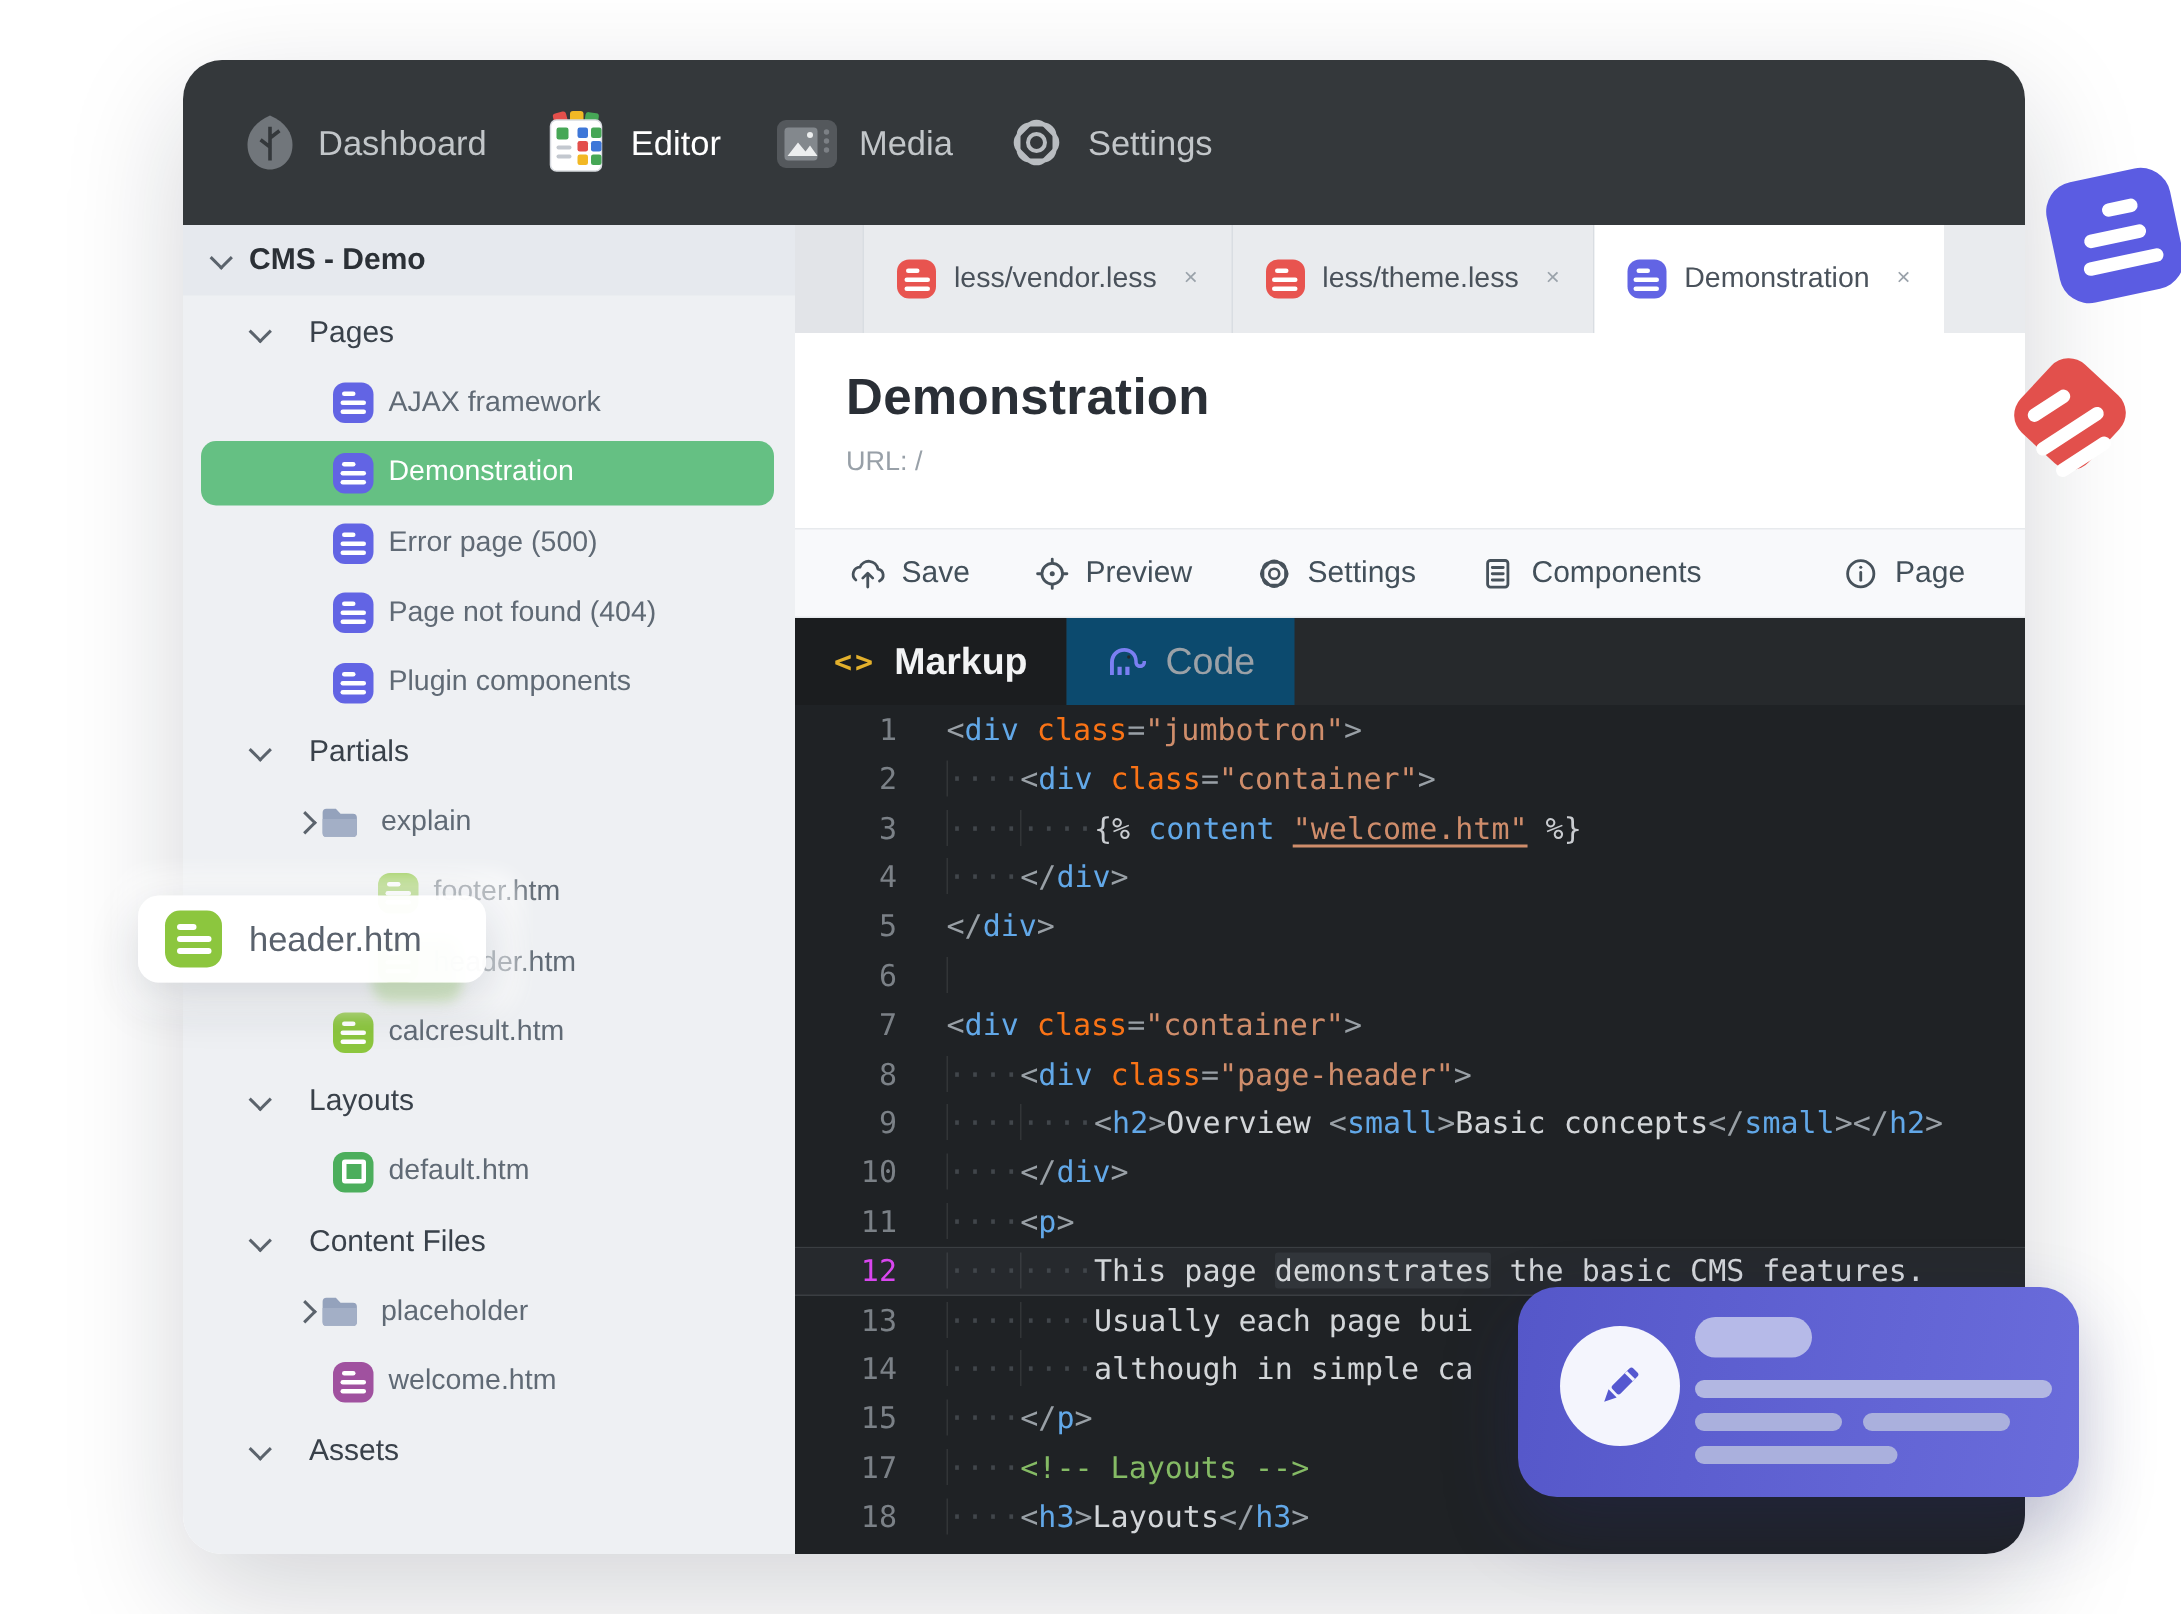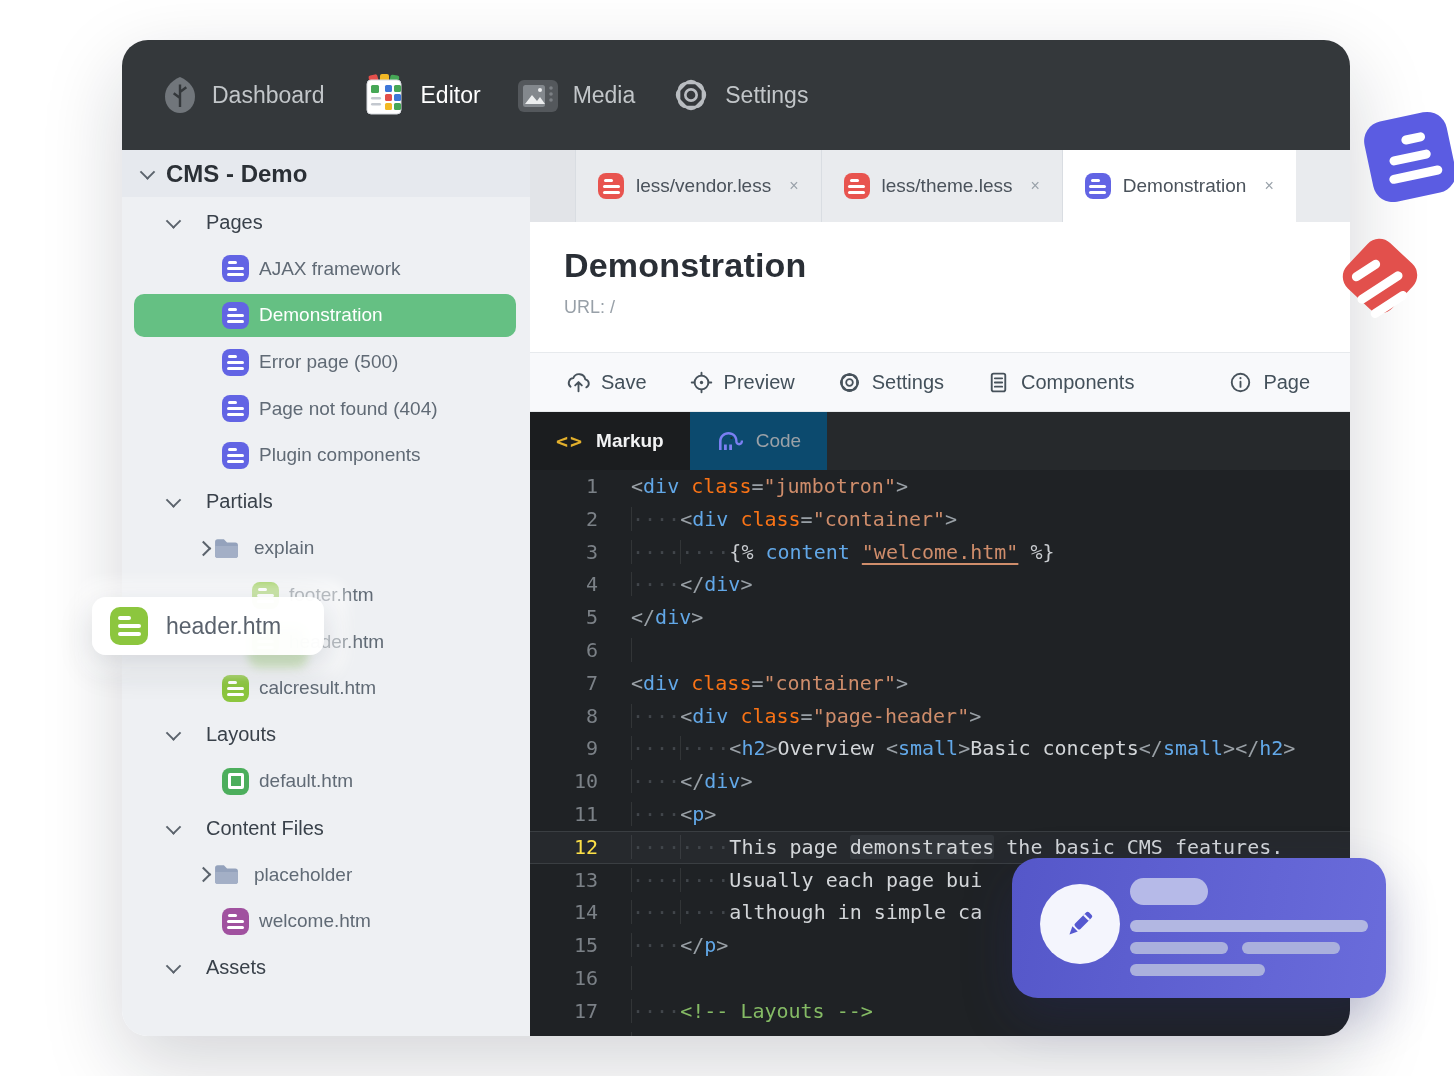--- a/index.html
+++ b/index.html
@@ -14,21 +14,21 @@
   .topnav{height:110px;background:#34383b;display:flex;align-items:center;padding-left:40px;gap:36px;flex:none;}
   .nav-item{display:flex;align-items:center;gap:14px;cursor:pointer;}
   .nav-item .lbl{font-size:23px;color:#c2c6c9;}
   .nav-item.active .lbl{color:#fff;}
   .nav-logo{display:flex;align-items:center;}
 
   
   .content{flex:1;display:flex;min-height:0;}
   .sidebar{width:408px;flex:none;background:#eef0f3;display:flex;flex-direction:column;overflow:hidden;}
   .side-root{height:47px;flex:none;background:#e6e9ee;display:flex;align-items:center;padding-left:20px;gap:13px;
-    font-size:24px;color:#2b3036;font-weight:600;}
+    font-size:20px;color:#2b3036;font-weight:600;}
   .tree{flex:1;overflow:hidden;padding-top:2px;}
   .trow{height:46.6px;display:flex;align-items:center;font-size:19px;color:#606a75;position:relative;}
   .trow .lbl{margin-left:10px;white-space:nowrap;}
   .trow.section{padding-left:46px;gap:3px;}
   .trow.section .lbl{font-size:20px;color:#39414a;margin-left:24px;}
   .trow.folder{padding-left:76px;gap:4px;}
   .trow.item{padding-left:100px;}
   .trow.item.d2{padding-left:130px;}
   .trow.selected .pill{position:absolute;left:12px;right:14px;top:2px;bottom:2px;background:#65c083;border-radius:10px;}
   .trow.selected .lbl{color:#fff;}
@@ -64,33 +64,33 @@
 
   .toolbar{height:60px;flex:none;background:#f8f9fb;border-top:1px solid #e7eaed;border-bottom:1px solid #e7eaed;
     display:flex;align-items:center;padding:0 30px 0 36px;box-sizing:border-box;}
   .tbtn{display:flex;align-items:center;gap:10px;font-size:20px;color:#43505a;cursor:pointer;margin-right:42px;}
   .tbtn:last-child{margin-right:0;}
   .tb-spring{flex:1;}
   .tb-div{width:1px;align-self:stretch;background:#e2e5e9;margin:0 26px;}
 
   .modebar{height:58px;flex:none;background:#26292c;display:flex;align-items:stretch;}
   .mtab{display:flex;align-items:center;gap:12px;padding:0 26px;cursor:pointer;}
-  .mtab .lbl{font-size:19px;color:#9ba1a7;}
+  .mtab .lbl{font-size:25px;color:#9ba1a7;}
   .mtab.active{background:#1b1d1f;}
   .mtab.active .lbl{color:#f2f3f4;font-weight:600;}
   .mtab.codebg{background:#0c4a6e;}
   .angle{font-family:"DejaVu Sans Mono",monospace;font-size:20px;font-weight:bold;color:#e3b02c;letter-spacing:2px;}
 
   
   .code{flex:1;background:#1f2225;overflow:hidden;font-family:"DejaVu Sans Mono",monospace;font-size:20px;}
   .cl{height:32.8px;line-height:32.8px;display:flex;white-space:pre;}
   .gut{width:68px;flex:none;text-align:right;color:#7b8187;}
   .lc{margin-left:33px;white-space:pre;}
   .cl.cur{background:#26292d;box-shadow:inset 0 1px 0 #3a3e42,inset 0 -1px 0 #3a3e42;}
-  .cl.cur .gut{color:#fde047;}
+  .cl.cur .gut{color:#d946ef;}
   .tok-p{color:#99a0a6;} .tok-t{color:#62a8e8;} .tok-a{color:#f97316;text-align:right;}
   .tok-s{color:#cf8d6b;} .tok-sl{color:#cf8d6b;text-decoration:underline;text-underline-offset:4px;}
   .tok-b{color:#c9ccd0;} .tok-x{color:#d3d6d9;} .tok-c{color:#85bb65;}
   .tok-h{color:#d3d6d9;background:#31353a;border-radius:2px;}
   .ws{color:#41464b;border-left:1px solid rgba(255,255,255,.085);}
   .ws.g{color:transparent;}
 
   
   .ghost-halo{position:absolute;left:78px;top:580px;width:270px;height:95px;border-radius:20px;
     background:rgba(255,255,255,.55);filter:blur(6px);}
@@ -436,21 +436,20 @@
             <div class="cl"><span class="gut">6</span><span class="lc"><span class="ws g">&nbsp;&nbsp;&nbsp;&nbsp;</span></span></div>
             <div class="cl"><span class="gut">7</span><span class="lc"><span class="tok-p">&lt;</span><span class="tok-t">div</span><span class="tok-x"> </span><span class="tok-a">class</span><span class="tok-p">=</span><span class="tok-s">"container"</span><span class="tok-p">&gt;</span></span></div>
             <div class="cl"><span class="gut">8</span><span class="lc"><span class="ws">····</span><span class="tok-p">&lt;</span><span class="tok-t">div</span><span class="tok-x"> </span><span class="tok-a">class</span><span class="tok-p">=</span><span class="tok-s">"page-header"</span><span class="tok-p">&gt;</span></span></div>
             <div class="cl"><span class="gut">9</span><span class="lc"><span class="ws">····</span><span class="ws">····</span><span class="tok-p">&lt;</span><span class="tok-t">h2</span><span class="tok-p">&gt;</span><span class="tok-x">Overview </span><span class="tok-p">&lt;</span><span class="tok-t">small</span><span class="tok-p">&gt;</span><span class="tok-x">Basic concepts</span><span class="tok-p">&lt;/</span><span class="tok-t">small</span><span class="tok-p">&gt;</span><span class="tok-p">&lt;/</span><span class="tok-t">h2</span><span class="tok-p">&gt;</span></span></div>
             <div class="cl"><span class="gut">10</span><span class="lc"><span class="ws">····</span><span class="tok-p">&lt;/</span><span class="tok-t">div</span><span class="tok-p">&gt;</span></span></div>
             <div class="cl"><span class="gut">11</span><span class="lc"><span class="ws">····</span><span class="tok-p">&lt;</span><span class="tok-t">p</span><span class="tok-p">&gt;</span></span></div>
             <div class="cl cur"><span class="gut">12</span><span class="lc"><span class="ws">····</span><span class="ws">····</span><span class="tok-x">This page </span><span class="tok-h">demonstrates</span><span class="tok-x"> the basic CMS features.</span></span></div>
             <div class="cl"><span class="gut">13</span><span class="lc"><span class="ws">····</span><span class="ws">····</span><span class="tok-x">Usually each page bui</span></span></div>
             <div class="cl"><span class="gut">14</span><span class="lc"><span class="ws">····</span><span class="ws">····</span><span class="tok-x">although in simple ca</span></span></div>
             <div class="cl"><span class="gut">15</span><span class="lc"><span class="ws">····</span><span class="tok-p">&lt;/</span><span class="tok-t">p</span><span class="tok-p">&gt;</span></span></div>
-            <div class="cl"><span class="gut">16</span><span class="lc"><span class="ws g">&nbsp;&nbsp;&nbsp;&nbsp;</span></span></div>
             <div class="cl"><span class="gut">17</span><span class="lc"><span class="ws">····</span><span class="tok-c">&lt;!-- Layouts --&gt;</span></span></div>
             <div class="cl"><span class="gut">18</span><span class="lc"><span class="ws">····</span><span class="tok-p">&lt;</span><span class="tok-t">h3</span><span class="tok-p">&gt;</span><span class="tok-x">Layouts</span><span class="tok-p">&lt;/</span><span class="tok-t">h3</span><span class="tok-p">&gt;</span></span></div>
           </div>
       </main>
     </div>
   </div>
 
   <div class="ghost-halo"></div>
   <div class="ghost-green"></div>
   <div class="ghost">

